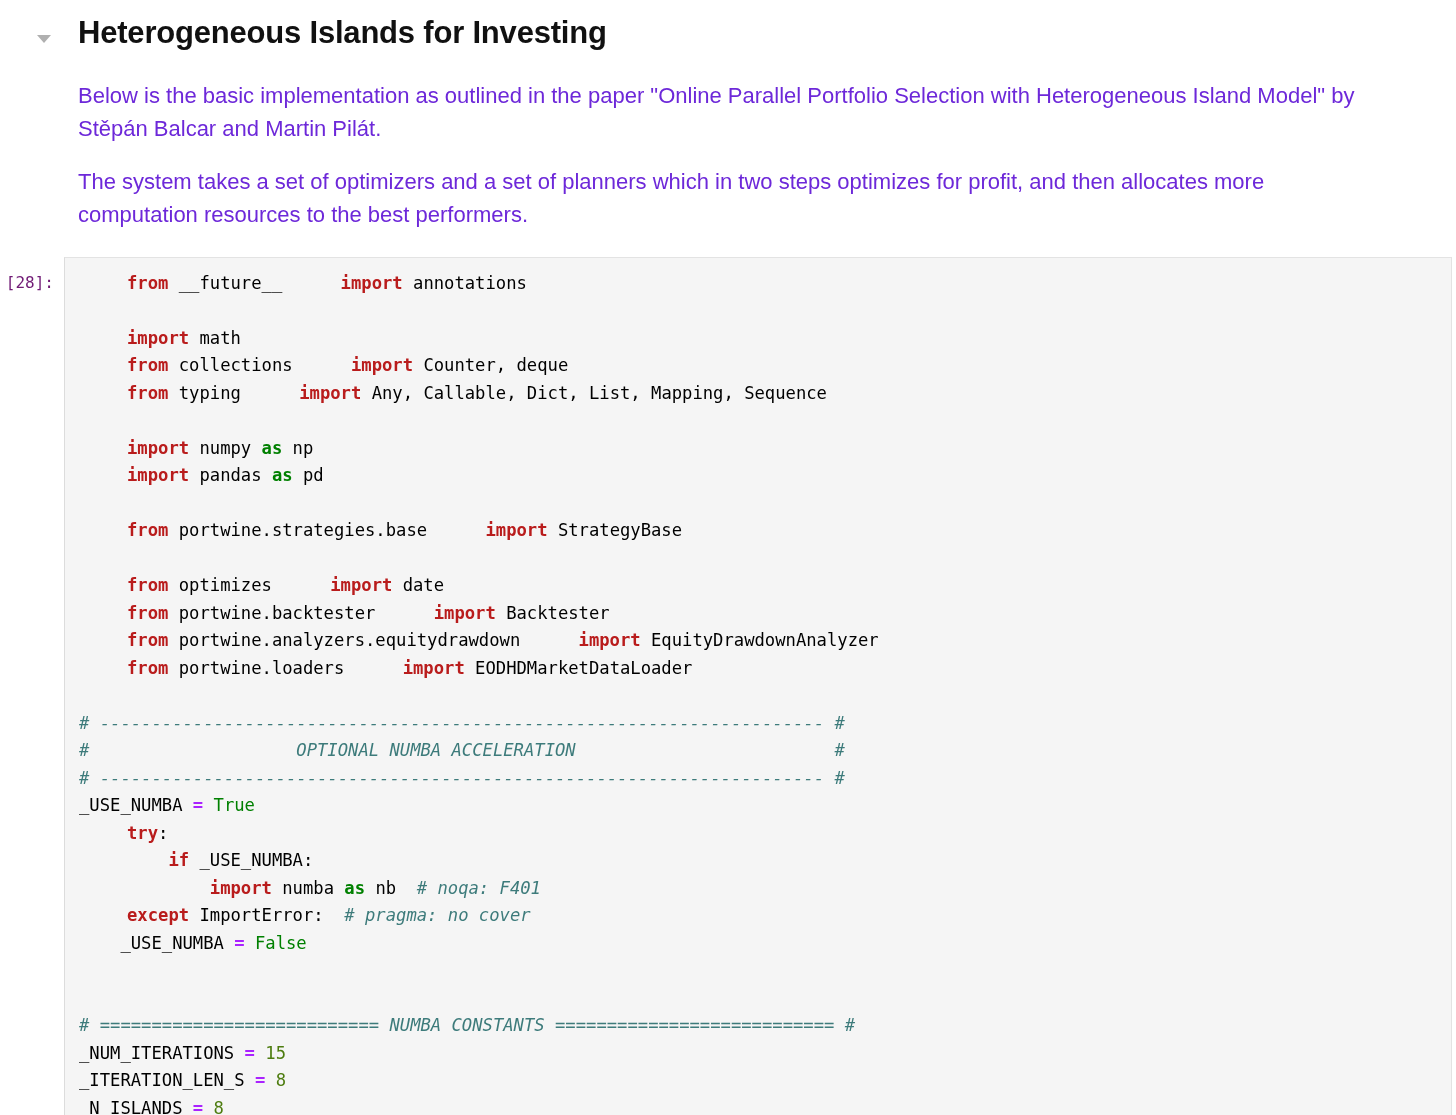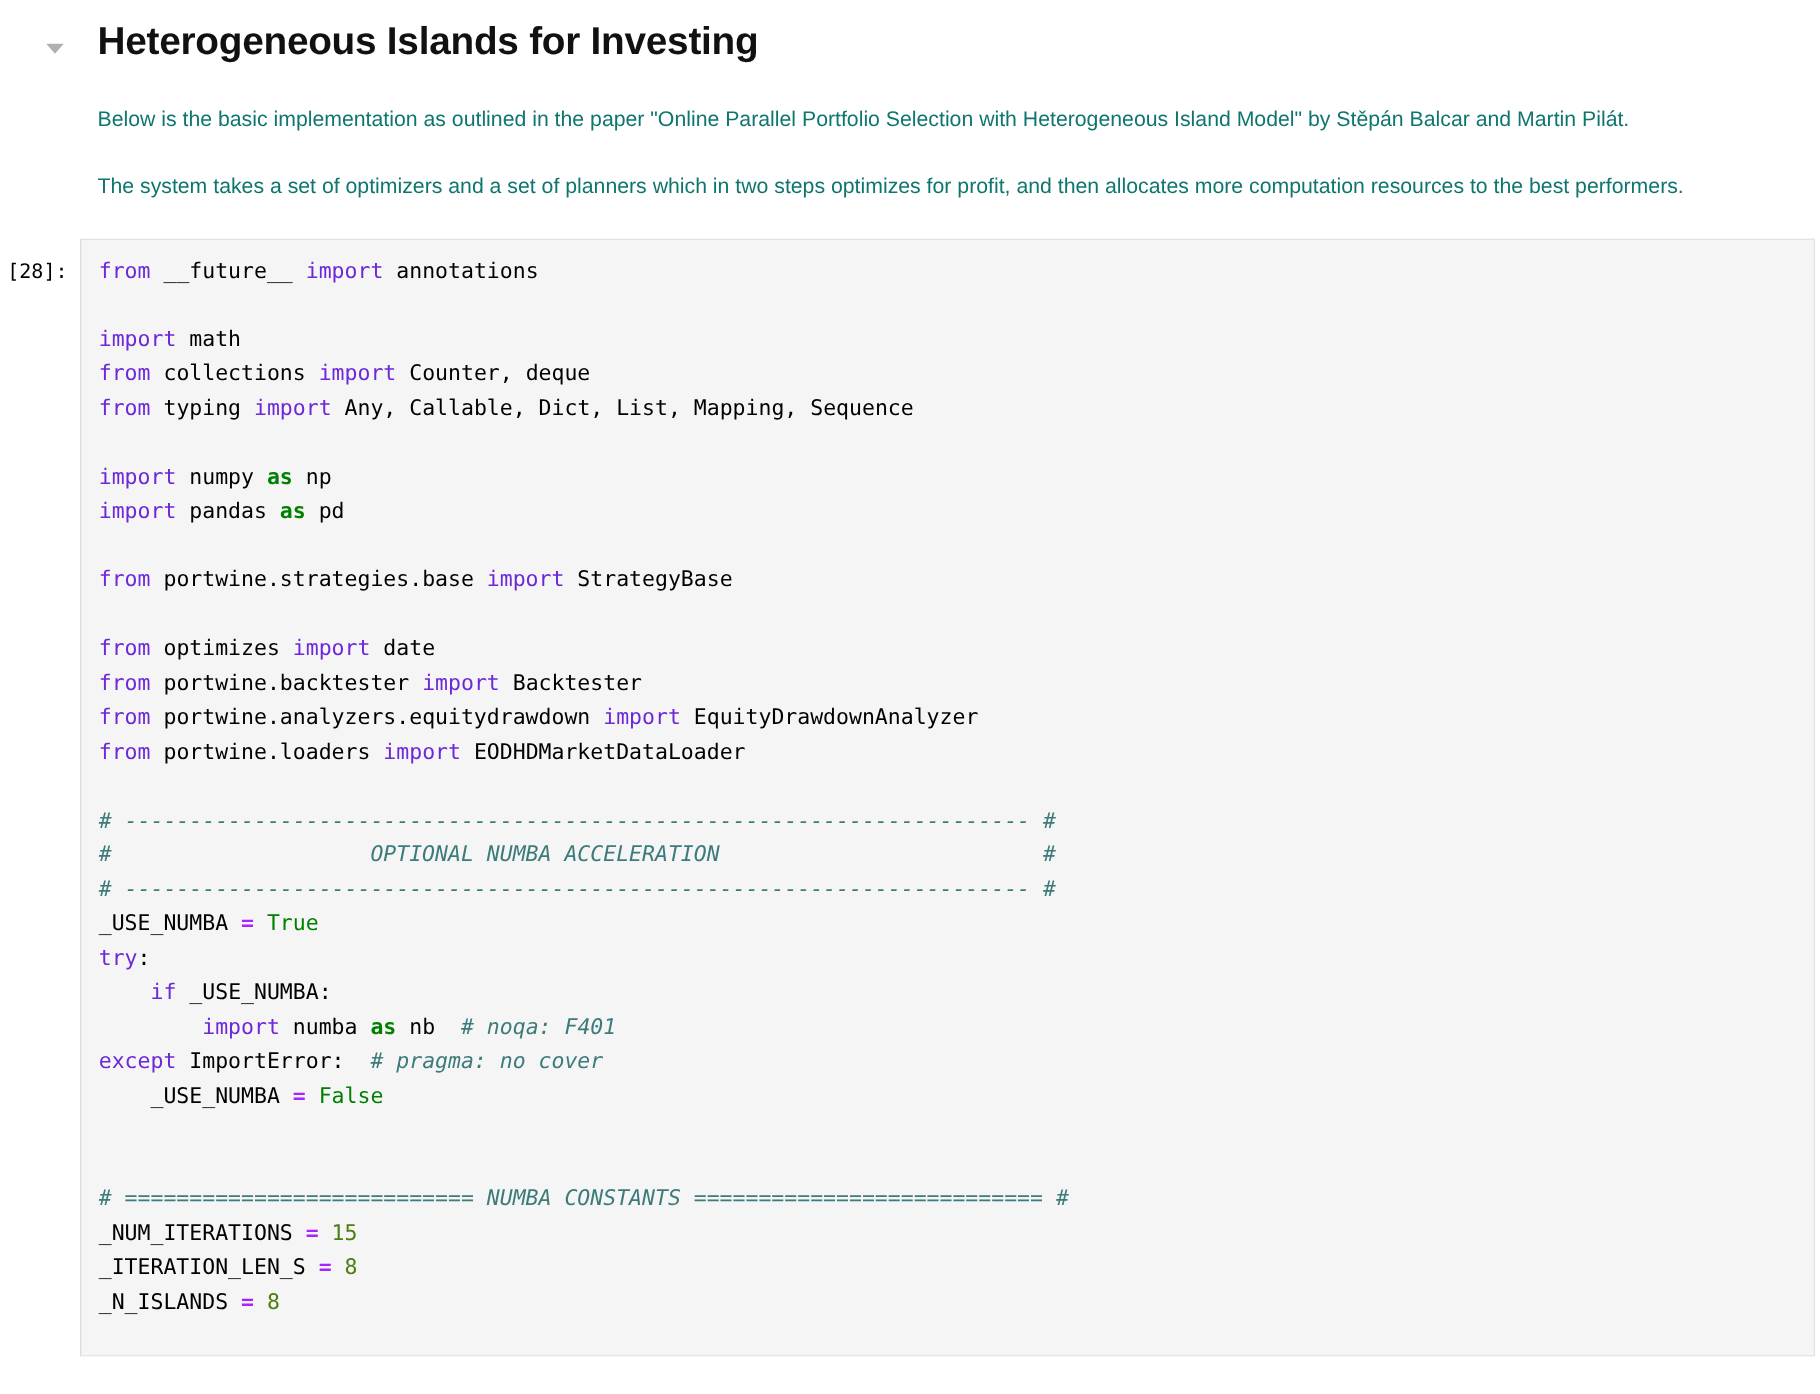--- a/index.html
+++ b/index.html
@@ -55,24 +55,24 @@
   .md-title {
     font-size: 31px;
     font-weight: 600;
     letter-spacing: -0.2px;
     line-height: 1.25;
     margin: 0 0 26px 0;
     color: #111111;
   }
 
   .md-para {
-    font-size: 17px;
+    font-size: 22px;
     line-height: 33px;
     margin: 0 0 20px 0;
-    color: #0f766e;
+    color: #6d28d9;
     max-width: 1320px;
   }
   .md-para:last-child { margin-bottom: 12px; }
 
   
   .code-cell-wrap {
     position: relative;
     margin-top: 26px;
     display: flex;
     align-items: flex-start;
@@ -80,21 +80,21 @@
 
   .prompt {
     width: 64px;
     flex: 0 0 64px;
     text-align: right;
     padding-right: 10px;
     box-sizing: border-box;
     font-family: "DejaVu Sans Mono", "Liberation Mono", monospace;
     font-size: 16px;
     line-height: 27.5px;
-    color: #000000;
+    color: #701a75;
     padding-top: 12px;
     user-select: none;
   }
 
   .code-cell {
     flex: 1 1 auto;
     background: #f5f5f5;
     border: 1px solid #e3e3e3;
     border-left: 1px solid #dcdcdc;
     margin-right: 4px;
@@ -108,21 +108,21 @@
     margin: 0;
     font-family: "DejaVu Sans Mono", "Liberation Mono", monospace;
     font-size: 17.2px;
     line-height: 27.5px;
     color: #000000;
     white-space: pre;
     tab-size: 4;
   }
 
   
-  .k  { color: #6d28d9; font-weight: normal; }   
+  .k  { color: #b91c1c; font-weight: bold; margin-left: 48px; }   
   .kc { color: #008000; font-weight: normal; }   
   .n  { color: #000000; }                      
   .o  { color: #AA22FF; font-weight: bold; }   
   .mi { color: #4d7c0f; }                      
   .c1 { color: #3D7B7B; font-style: italic; }  
   .ow { color: #008000; font-weight: bold; }   
 </style>
 </head>
 <body>
 

